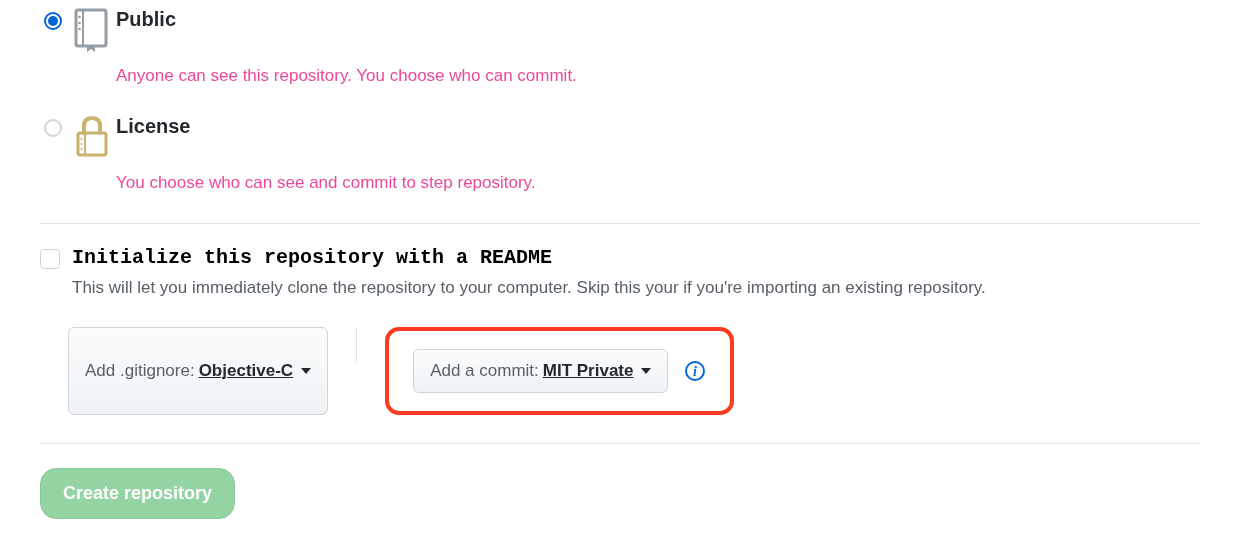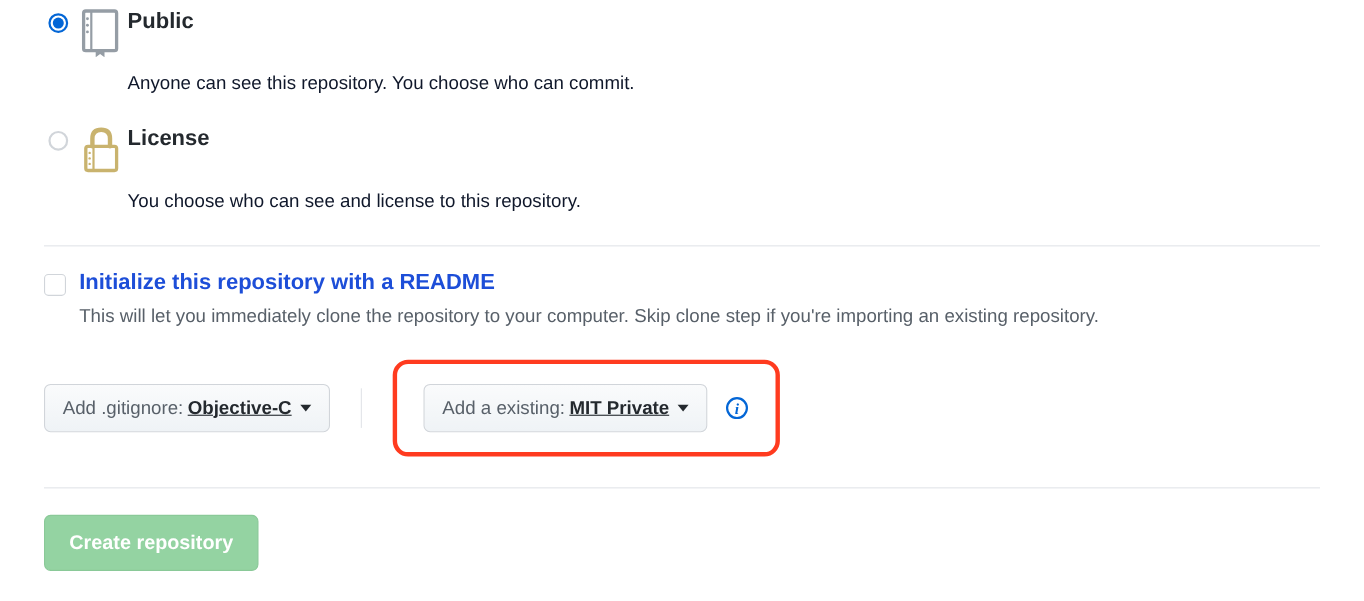--- a/index.html
+++ b/index.html
@@ -60,21 +60,21 @@
     .option-text {
       flex: 1;
     }
     .option-title {
       font-weight: 700;
       font-size: 20px;
       color: #24292e;
       margin-bottom: 4px;
     }
     .option-desc {
-      color: #0f172a;
+      color: #ec4899;
       font-size: 17px;
       line-height: 1.5;
       margin-top: 32px;
     }
     hr.divider {
       border: none;
       border-top: 1px solid #e1e4e8;
       margin: 10px 0 22px 0;
     }
     hr.divider2 {
@@ -98,33 +98,34 @@
       cursor: pointer;
       margin-top: 3px;
       flex-shrink: 0;
     }
     .readme-text {
       flex: 1;
     }
     .readme-title {
       font-weight: 700;
       font-size: 20px;
-      color: #1d4ed8;
+      color: #000000;
       margin-bottom: 6px;
+      font-family: Liberation Mono, monospace;
     }
     .readme-desc {
       color: #586069;
       font-size: 17px;
       line-height: 1.5;
     }
     .dropdown-row {
       display: flex;
-      align-items: center;
       gap: 0;
       margin-top: 26px;
+      margin-left: 28px;
     }
     .btn-dropdown {
       display: inline-flex;
       align-items: center;
       padding: 10px 16px;
       font-size: 17px;
       font-weight: 400;
       line-height: 1.3;
       border: 1px solid #d1d5da;
       border-radius: 6px;
@@ -183,21 +184,21 @@
       font-size: 14px;
     }
     .btn-primary {
       display: inline-block;
       padding: 14px 22px;
       font-size: 18px;
       font-weight: 700;
       color: #fff;
       background: #94d3a2;
       border: 1px solid #8ac998;
-      border-radius: 6px;
+      border-radius: 16px;
       cursor: pointer;
     }
   </style>
 </head>
 <body>
 
 
 
 
 <div class="visibility-option">
@@ -230,49 +231,49 @@
       <rect x="4" y="18" width="28" height="22" rx="2" fill="#fff" stroke="#c9b36e" stroke-width="3"></rect>
       <line x1="11" y1="18" x2="11" y2="40" stroke="#c9b36e" stroke-width="2"></line>
       <circle cx="7.5" cy="24" r="1.1" fill="#c9b36e"></circle>
       <circle cx="7.5" cy="29" r="1.1" fill="#c9b36e"></circle>
       <circle cx="7.5" cy="34" r="1.1" fill="#c9b36e"></circle>
       <path d="M 10 18 L 10 11 Q 10 3 18 3 Q 26 3 26 11 L 26 18" fill="none" stroke="#c9b36e" stroke-width="4" stroke-linecap="round"></path>
     </svg>
   </div>
   <div class="option-text">
     <div class="option-title">License</div>
-    <div class="option-desc">You choose who can see and license to this repository.</div>
+    <div class="option-desc">You choose who can see and commit to step repository.</div>
   </div>
 </div>
 
 <hr class="divider">
 
 
 <div class="readme-row">
   <input type="checkbox" style="">
   <div class="readme-text">
     <div class="readme-title">Initialize this repository with a README</div>
-    <div class="readme-desc">This will let you immediately clone the repository to your computer. Skip clone step if you're importing an existing repository.</div>
+    <div class="readme-desc">This will let you immediately clone the repository to your computer. Skip this your if you're importing an existing repository.</div>
   </div>
 </div>
 
 
 <div class="dropdown-row">
 
   <button class="btn-dropdown">
     <span>Add .gitignore:</span>
     <span class="val">Objective-C</span>
     <span class="caret"></span>
   </button>
 
   <div class="sep-vert"></div>
 
   <div class="highlight-box">
     <button class="btn-dropdown">
-      <span>Add a existing:</span>
+      <span>Add a commit:</span>
       <span class="val">MIT Private</span>
       <span class="caret"></span>
     </button>
     <span class="info-icon">
       <svg width="22" height="22" viewBox="0 0 22 22">
         <circle cx="11" cy="11" r="9"></circle>
         <text x="11" y="16" text-anchor="middle">i</text>
       </svg>
     </span>
   </div>

